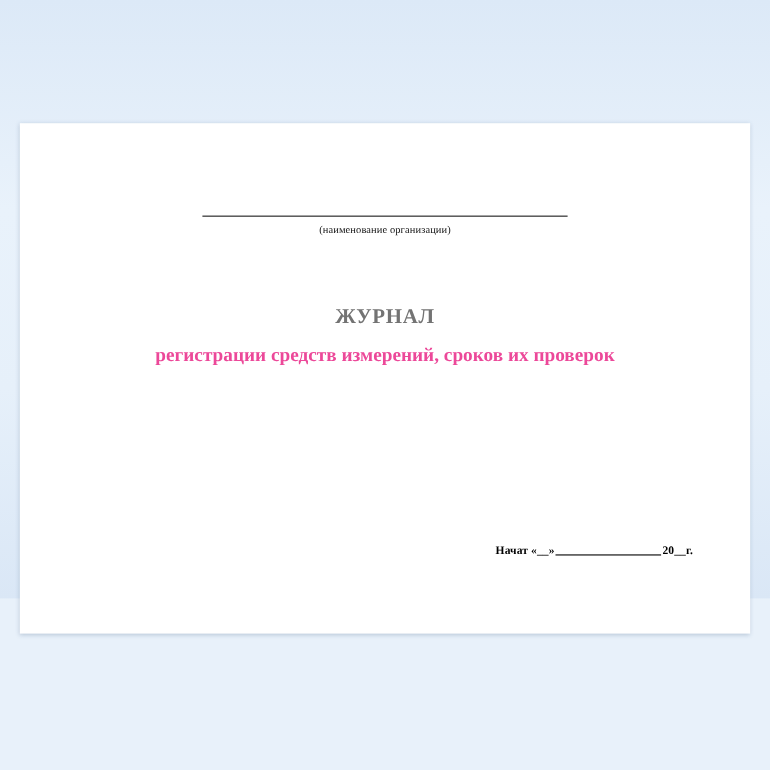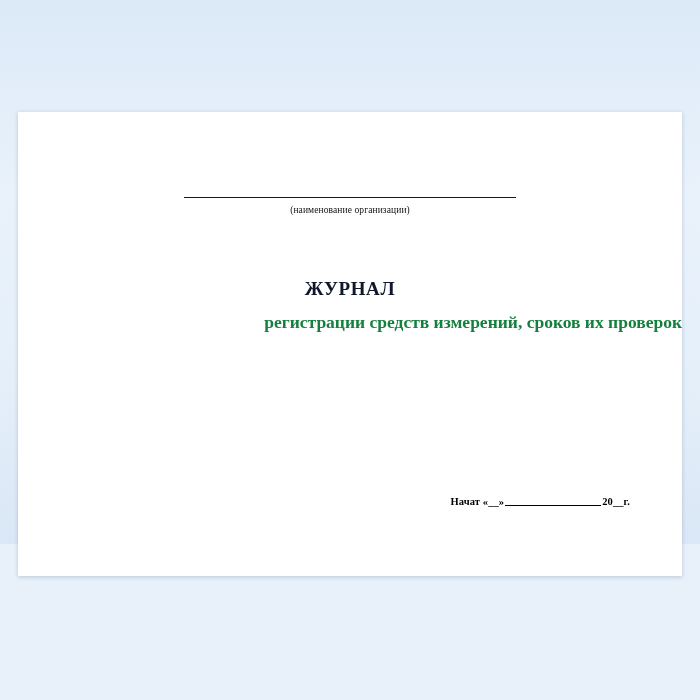--- a/index.html
+++ b/index.html
@@ -67,31 +67,30 @@
   .title-block {
     position: absolute;
     left: 0;
     right: 0;
     top: 166px;
     text-align: center;
   }
   .title-main {
     font-size: 19px;
     font-weight: bold;
-    color: #0f172a;
+    color: #737373;
     letter-spacing: 0.6px;
     line-height: 1.2;
   }
   .title-sub {
     margin-top: 11px;
     font-size: 17.5px;
     font-weight: bold;
-    color: #15803d;
+    color: #ec4899;
     line-height: 1.25;
-    text-align: right;
   }
 
   
   .dates-block {
     position: absolute;
     right: 52px;
     bottom: 66px;
     text-align: right;
     font-size: 10.5px;
     font-weight: bold;

